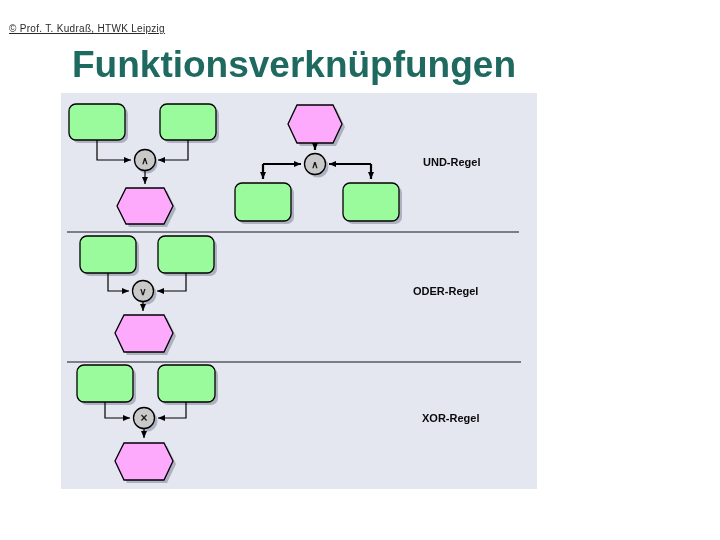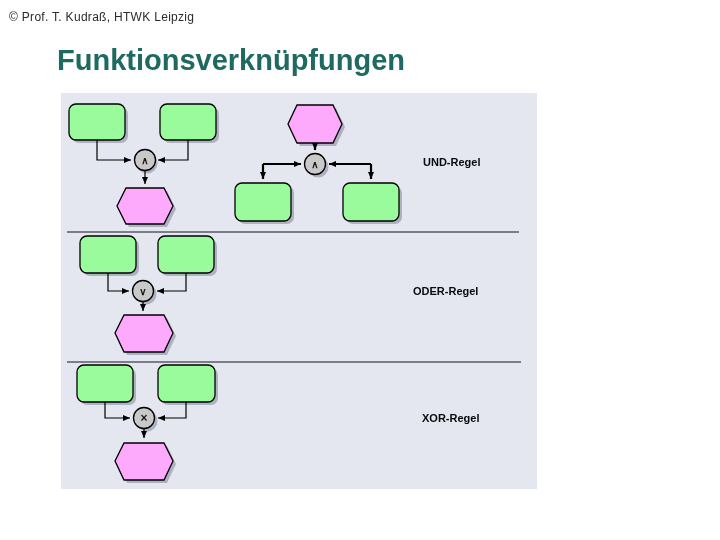--- a/index.html
+++ b/index.html
@@ -5,30 +5,31 @@
   * { margin: 0; padding: 0; box-sizing: border-box; }
   html, body { width: 720px; height: 540px; }
   body {
     position: relative;
     background: #ffffff;
     font-family: "Liberation Sans", sans-serif;
     overflow: hidden;
   }
   .copyright {
     position: absolute;
-    left: 9px; top: 10px;
-    font-size: 12px;
+    left: 9px; top: 23px;
+    font-size: 10px;
     color: #2a2a2a;
     letter-spacing: 0.3px;
     white-space: nowrap;
+    text-decoration: underline;
   }
   .slide-title {
     position: absolute;
-    left: 57px; top: 44px;
-    font-size: 29px;
+    left: 72px; top: 44px;
+    font-size: 37px;
     font-weight: bold;
     letter-spacing: 0px;
     white-space: nowrap;
   }
   .diagram-panel {
     position: absolute;
     left: 61px; top: 93px;
     width: 476px; height: 396px;
   }
   svg { display: block; }

